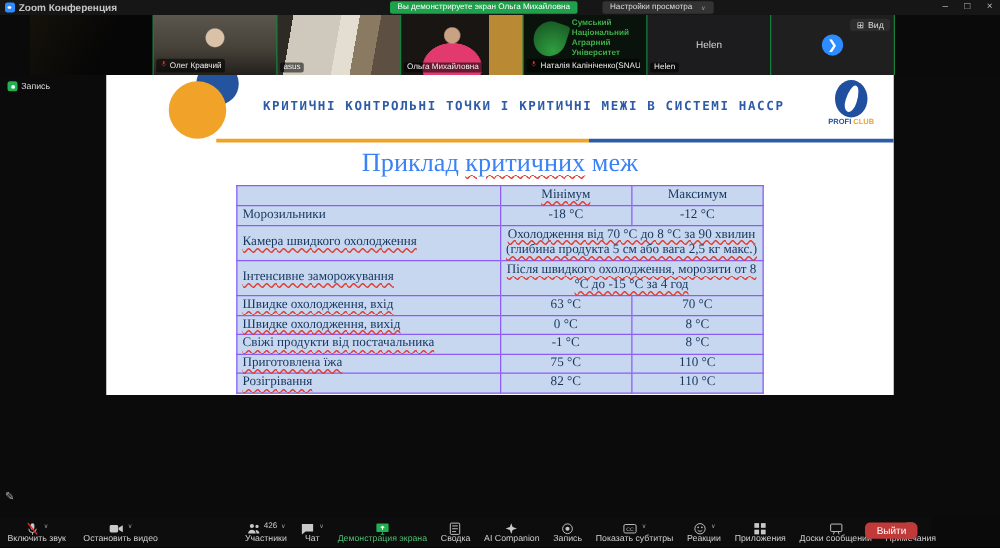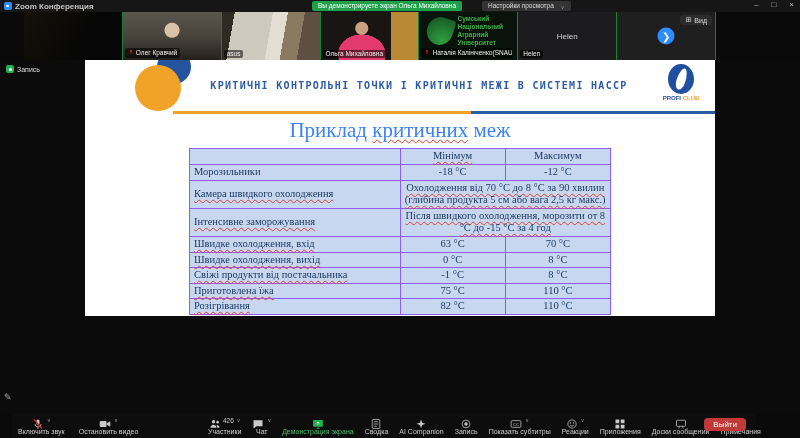--- a/index.html
+++ b/index.html
@@ -83,21 +83,21 @@
 
   .slide table { width:422px; margin:5px auto 0; border-collapse:collapse; background:#c8d7f0;
     font-family:"Liberation Serif", serif; font-size:10.5px; color:#17365d; table-layout:fixed; }
   .slide th, .slide td { border:1px solid #8b5cf6; padding:1px 4px; line-height:1.2; vertical-align:middle; }
   .slide th { font-weight:normal; text-align:center; height:16px; }
   td.c-label { text-align:left; }
   td.c-val { text-align:center; }
   td.c-span { text-align:center; }
 
   
-  .toolbar { position:absolute; left:12px; bottom:0; width:744px; height:24px; background:#0d0d0d; }
+  .toolbar { position:absolute; left:0; bottom:0; width:744px; height:24px; background:#0d0d0d; }
   .tb-group-left { position:absolute; left:6px; top:2px; display:flex; gap:14px; }
   .tb-group-center { position:absolute; left:196px; right:64px; top:2px; display:flex; gap:11px; }
   .titem { display:flex; flex-direction:column; align-items:center; cursor:default; }
   .ticon-row { display:flex; align-items:flex-start; height:12px; }
   .ticon-row svg { width:12px; height:12px; }
   .tcaret { font-size:5px; color:#9a9a9a; margin-left:3px; margin-top:1px; }
   .tbadge { font-size:6.5px; color:#ccc; margin-left:2px; margin-top:1px; }
   .tlabel2 { font-size:7px; color:#cfcfcf; white-space:nowrap; margin-top:0px; }
   .titem.active .tlabel2 { color:#4fbf73; }
   .leave-btn { position:absolute; right:10px; top:4px; background:#c13a3a; color:#fff;

